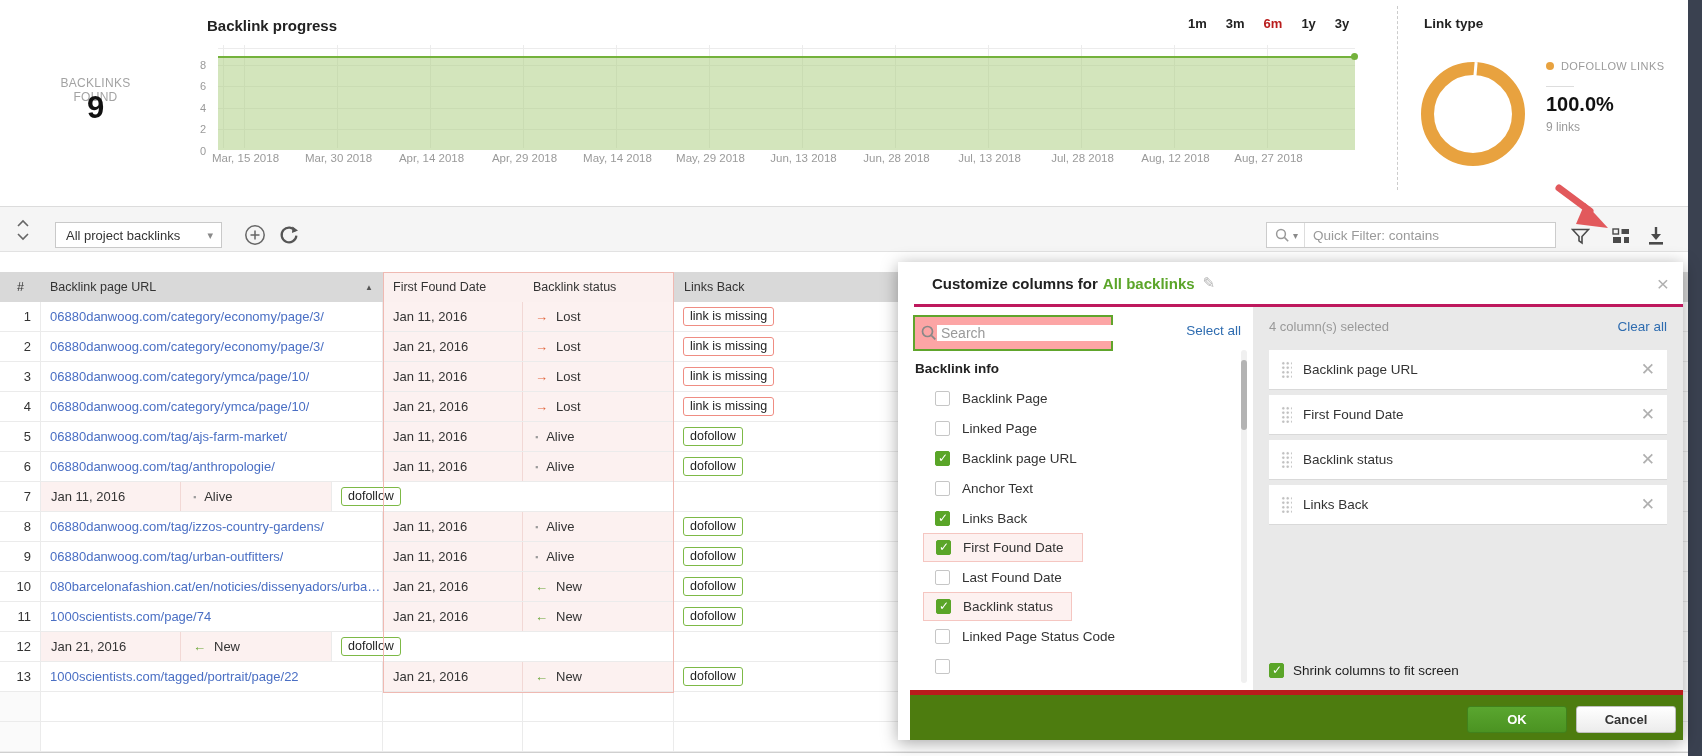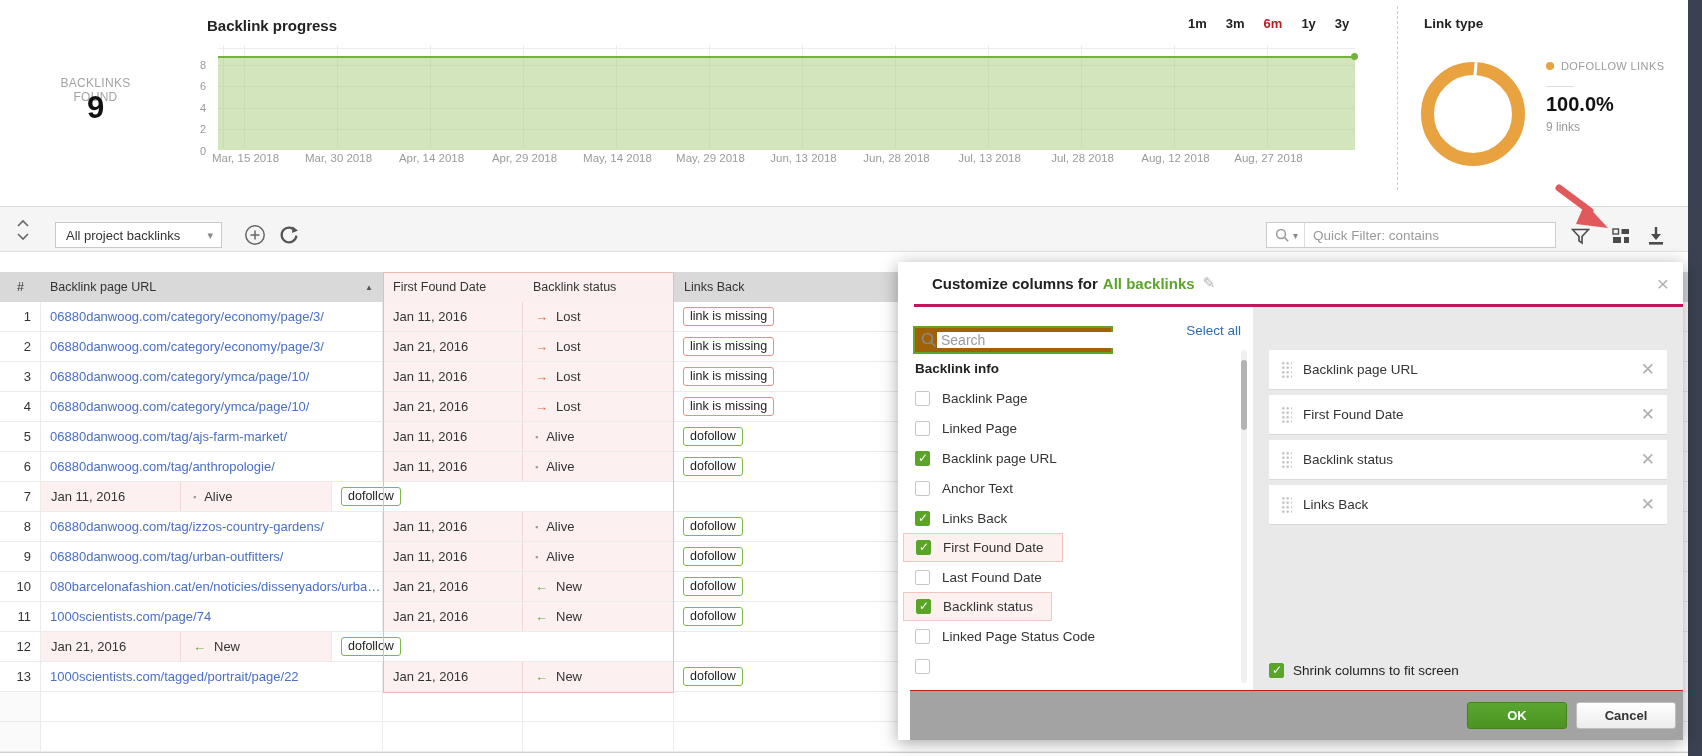--- a/index.html
+++ b/index.html
@@ -96,45 +96,45 @@
   .pink-outline{left:383px;top:0;width:291px;height:421px;border:1px solid #efb9b2;box-sizing:border-box;pointer-events:none;z-index:4;position:absolute;}
 
   
   .modal{left:898px;top:262px;width:785px;height:478px;background:#fff;box-shadow:0 3px 16px rgba(0,0,0,.35);z-index:10;}
   .m-head{position:absolute;left:0;top:0;right:0;height:45px;border-bottom:3px solid #be185d;display:flex;align-items:center;padding-left:18px;box-sizing:border-box;margin-left:16px;}
   .m-title{font-size:15px;font-weight:bold;color:#222;}
   .m-title .tgt{color:#5ba529;margin-left:5px;}
   .m-pencil{color:#b5b5b5;font-size:15px;margin-left:8px;cursor:pointer;}
   .m-close{position:absolute;right:14px;top:11px;font-size:21px;color:#b0b0b0;cursor:pointer;line-height:1;}
   .m-left{position:absolute;left:0;top:45px;width:355px;bottom:50px;background:#fff;overflow:hidden;}
-  .m-search{position:absolute;left:15px;top:19px;width:200px;height:28px;border:2px solid #60a52c;box-sizing:border-box;display:flex;align-items:center;background:#a16207;}
+  .m-search{position:absolute;left:15px;top:8px;width:200px;height:36px;border:2px solid #60a52c;box-sizing:border-box;display:flex;align-items:center;background:#fca5a5;}
   .m-search input{border:0;outline:0;flex:1;font-size:14px;color:#555;padding:0 4px;font-family:inherit;}
   .m-search input::placeholder{color:#9a9a9a;}
   .m-search svg{margin-left:6px;flex:none;}
   .select-all{position:absolute;right:12px;top:16px;font-size:13.5px;color:#2e6cb0;cursor:pointer;}
   .m-group{position:absolute;left:17px;top:54px;font-size:13.5px;font-weight:bold;color:#222;}
-  .m-opts{position:absolute;left:0;top:76px;right:14px;bottom:0;overflow:hidden;}
+  .m-opts{position:absolute;left:0;top:76px;right:14px;bottom:0;overflow:hidden;padding-left:20px;}
   .opt{height:30px;display:flex;align-items:center;gap:12px;padding-left:17px;font-size:13.5px;color:#333;box-sizing:border-box;cursor:pointer;}
   .opt.highlighted{margin-left:5px;padding-left:12px;width:fit-content;padding-right:18px;background:#fdf1f0;border:1px solid #f5c6c1;height:29px;}
   .cb{width:15px;height:15px;border:1px solid #c6c6c6;border-radius:2px;background:#fff;box-sizing:border-box;flex:none;position:relative;cursor:pointer;}
   .cb.checked{background:#5aa528;border-color:#5aa528;}
   .cb.checked::after{content:"✓";position:absolute;left:2px;top:-1px;color:#fff;font-size:12px;font-weight:bold;}
   .m-track{position:absolute;right:6px;top:43px;height:333px;width:6px;background:#f0f0f0;border-radius:3px;}
   .m-thumb{position:absolute;left:0;top:10px;width:6px;height:70px;background:#b3b3b3;border-radius:3px;cursor:pointer;}
   .m-right{position:absolute;left:355px;top:45px;right:0;bottom:50px;background:#e9e9e9;}
   .mr-head{position:absolute;left:16px;right:16px;top:12px;display:flex;align-items:center;}
   .mr-count{font-size:13px;color:#999;}
   .clear-all{margin-left:auto;font-size:13.5px;color:#2e6cb0;cursor:pointer;}
   .cards{position:absolute;left:16px;right:16px;top:43px;display:flex;flex-direction:column;gap:5px;}
   .card{height:40px;background:#fff;display:flex;align-items:center;padding:0 12px;border-bottom:1px solid #d9d9d9;box-sizing:border-box;cursor:grab;}
   .drag{width:11px;height:17px;background-image:radial-gradient(#bdbdbd 1.2px,transparent 1.3px);background-size:4.5px 4.5px;flex:none;}
   .card .lbl{margin-left:11px;font-size:13.5px;color:#333;}
   .card .x{margin-left:auto;color:#b0b0b0;font-size:17px;cursor:pointer;line-height:1;}
   .shrink{position:absolute;left:16px;bottom:12px;display:flex;align-items:center;gap:9px;font-size:13.5px;color:#222;}
-  .m-foot{position:absolute;left:12px;right:0;bottom:0;height:50px;background:#a3a3a3;border-top:1px solid #b91c1c;box-sizing:border-box;}
+  .m-foot{position:absolute;left:12px;right:0;bottom:0;height:50px;background:#4d7c0f;border-top:5px solid #b91c1c;box-sizing:border-box;}
   .btn{position:absolute;top:11px;width:100px;height:27px;border-radius:3px;font-size:13px;font-weight:bold;display:flex;align-items:center;justify-content:center;box-sizing:border-box;cursor:pointer;font-family:inherit;}
   .btn-ok{right:116px;background:linear-gradient(#5aa62f,#4b9322);border:1px solid #41821c;color:#fff;}
   .btn-cancel{right:7px;background:linear-gradient(#fff,#ececec);border:1px solid #bfbfbf;color:#333;}
 
   .dark-band{left:1688px;top:0;width:14px;height:756px;background:#3a4150;}
 </style>
 </head>
 <body>
 
 <div id="app">
@@ -561,20 +561,24 @@
         <div class="opt">
             <span class="cb"></span>
           </div>
       </div>
       <div class="m-track">
         <div class="m-thumb"></div>
       </div>
     </div>
 
     <div class="m-right">
+      <div class="mr-head">
+        <span class="mr-count">4 column(s) selected</span>
+        <span class="clear-all">Clear all</span>
+      </div>
       <div class="cards">
 
           <div class="card">
             <span class="drag"></span>
             <span class="lbl">Backlink page URL</span>
             <span class="x">✕</span>
           </div>
 
           <div class="card">
             <span class="drag"></span>

